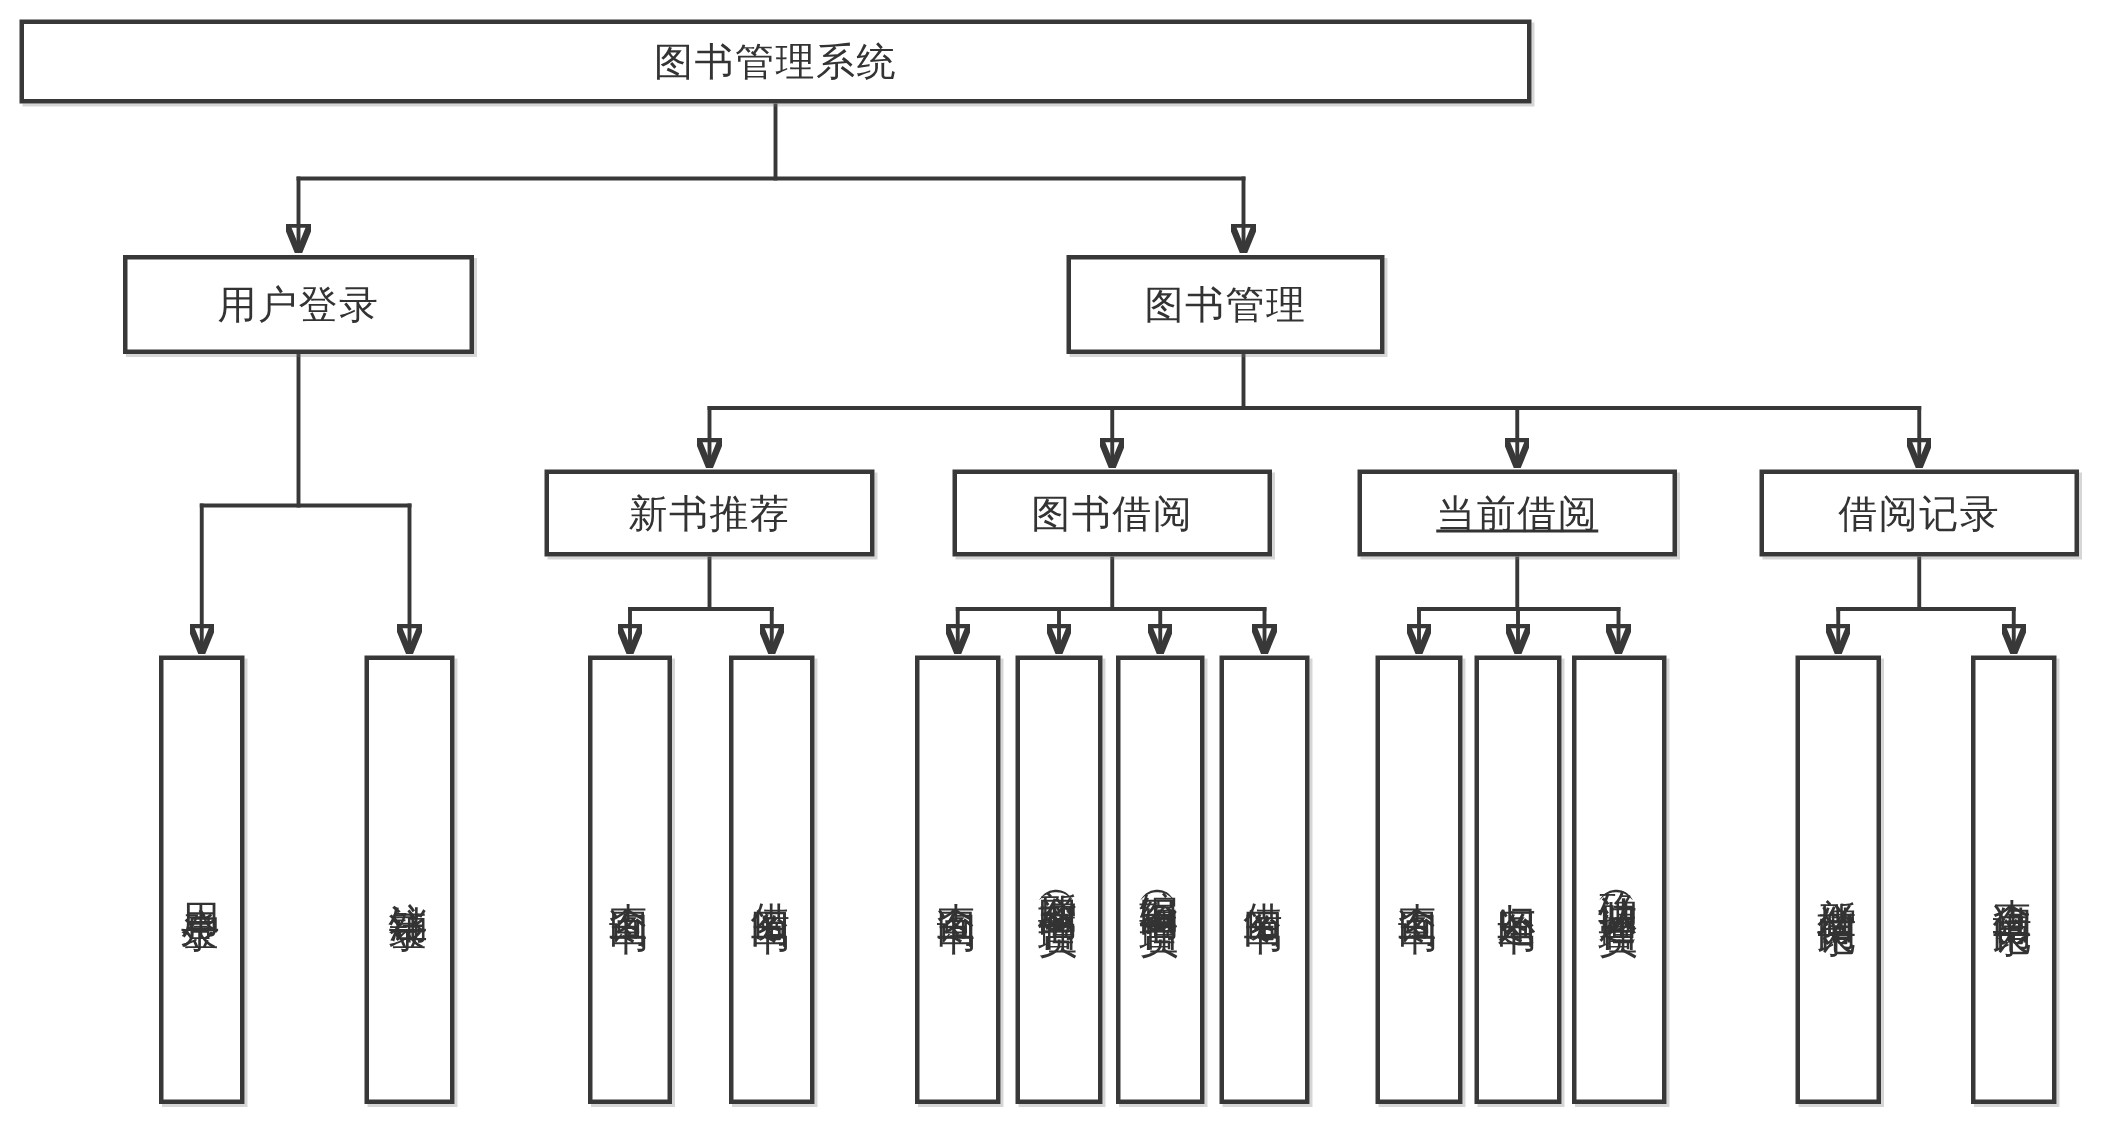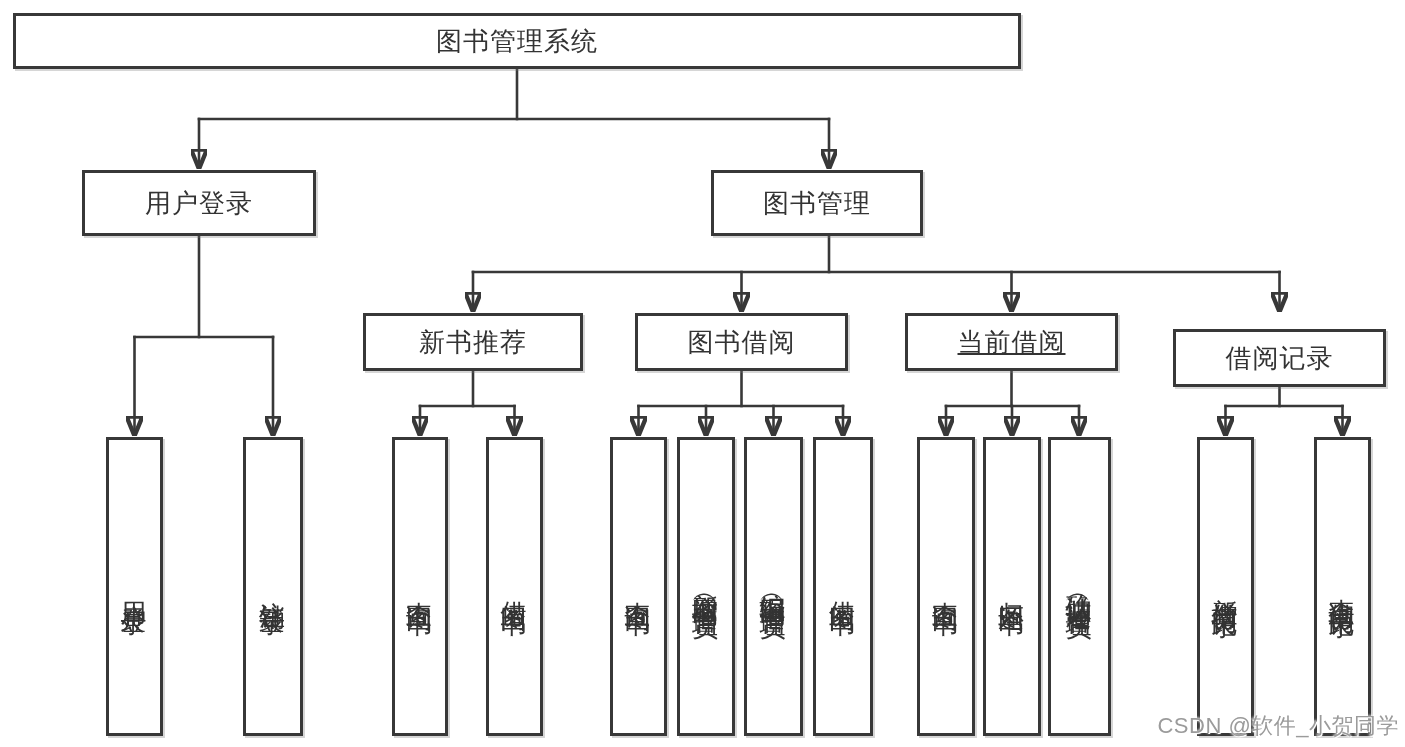--- a/index.html
+++ b/index.html
@@ -142,21 +142,21 @@
 
   <div class="box hbox" style="left:635px; top:313px; width:213px; height:58px;">
     <span class="label">图书借阅</span>
   </div>
   <div class="box hbox" style="left:363px; top:313px; width:220px; height:58px;">
     <span class="label">新书推荐</span>
   </div>
   <div class="box hbox" style="left:905px; top:313px; width:213px; height:58px;text-decoration:underline;">
     <span class="label">当前借阅</span>
   </div>
-  <div class="box hbox" style="left:1173px; top:329px; width:213px; height:58px;">
+  <div class="box hbox" style="left:1173px; top:313px; width:213px; height:58px;">
     <span class="label">借阅记录</span>
   </div>
 
   <div class="box vbox" style="left:106px; top:437px; width:57px; height:299px;">
     <span class="label">用户登录</span>
   </div>
   <div class="box vbox" style="left:243px; top:437px; width:60px; height:299px;">
     <span class="label">注销登录</span>
   </div>
 
@@ -190,15 +190,14 @@
     <span class="label">确认归还（管理员）</span>
   </div>
 
   <div class="box vbox" style="left:1197px; top:437px; width:57px; height:299px;">
     <span class="label">新增借阅记录</span>
   </div>
   <div class="box vbox" style="left:1314px; top:437px; width:57px; height:299px;">
     <span class="label">查询借阅记录</span>
   </div>
 
-  <div class="watermark">CSDN @软件_小贺同学</div>
 
 </div>
 
 </body></html>

